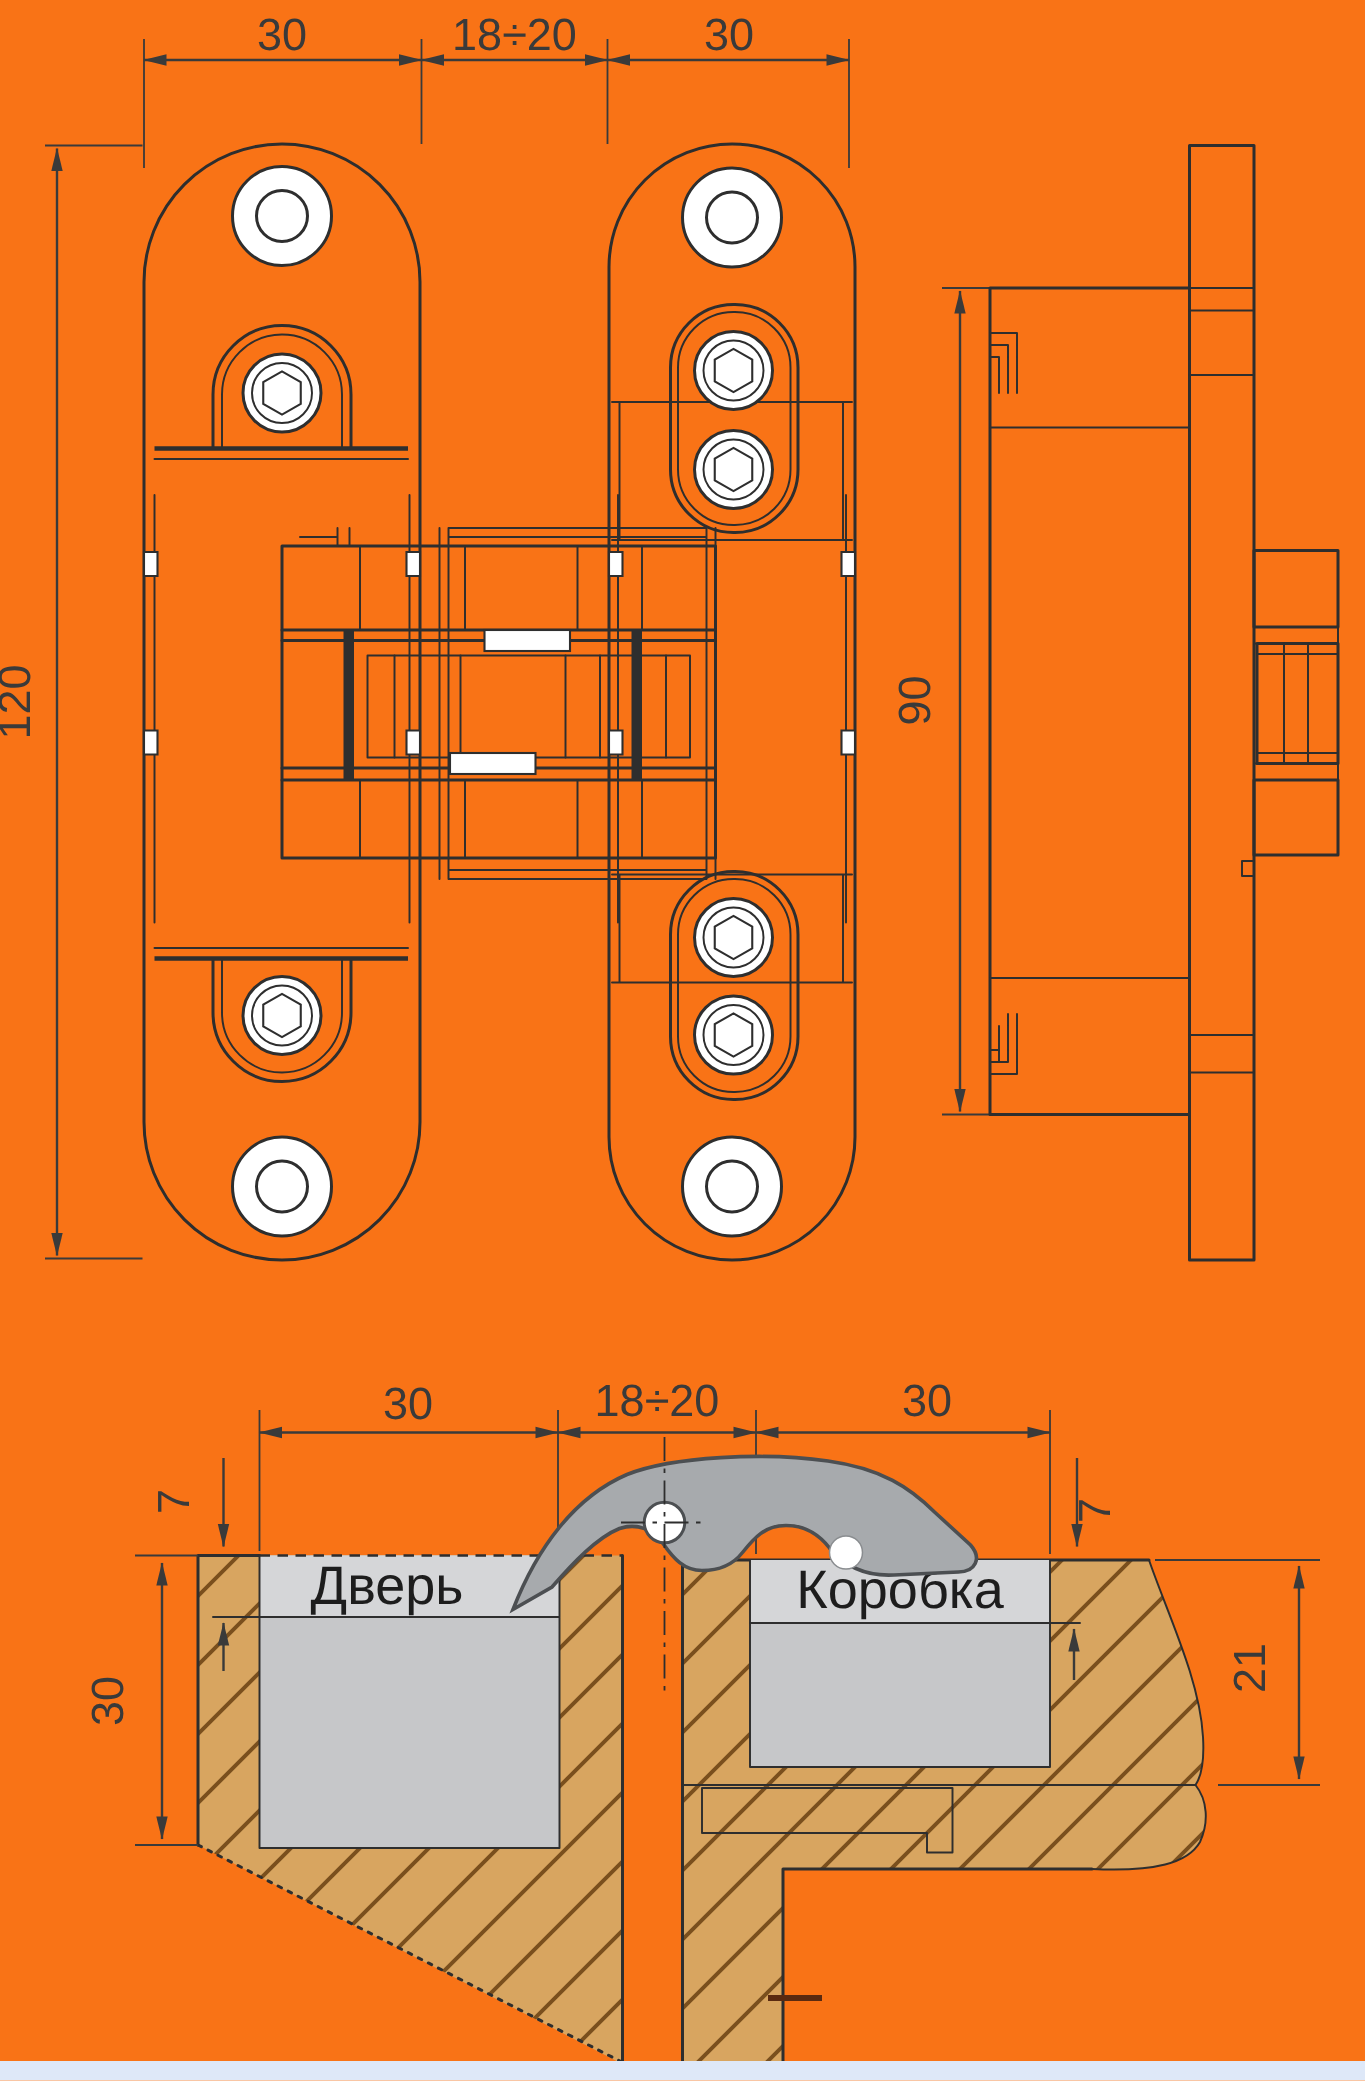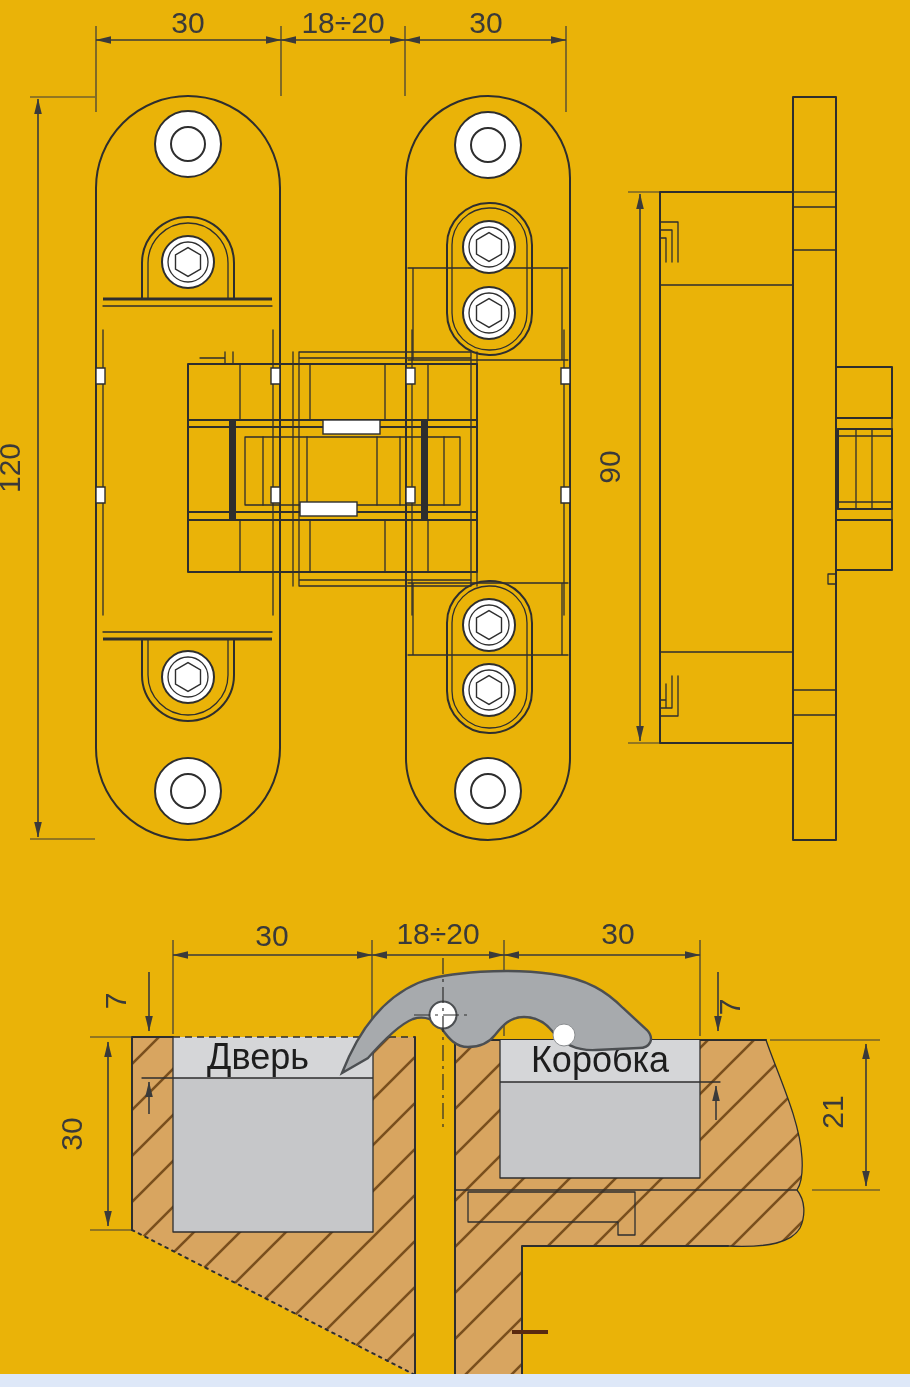--- a/index.html
+++ b/index.html
@@ -1,16 +1,16 @@
 <!DOCTYPE html>
 <html><head>
 <meta charset="utf-8">
 <style>
   html,body{margin:0;padding:0;background:#ffffff;}
-  .stage{width:910px;height:1387px;position:relative;background:#eab308;overflow:hidden;}
+  .stage{width:910px;height:1387px;position:relative;background:#f97316;overflow:hidden;}
   svg{display:block;}
   .ln{fill:none;stroke:#2e2e2e;stroke-width:2;stroke-linejoin:round;stroke-linecap:round;}
   .ln1{fill:none;stroke:#2e2e2e;stroke-width:1.3;stroke-linejoin:round;stroke-linecap:round;}
   .lnb{fill:none;stroke:#2e2e2e;stroke-width:3;}
   .wfill{fill:#ffffff;stroke:#2e2e2e;stroke-width:2;}
   .wfill1{fill:#ffffff;stroke:#2e2e2e;stroke-width:1.4;}
   .dim{fill:none;stroke:#3a3a3a;stroke-width:1.6;}
   .dimthin{fill:none;stroke:#3a3a3a;stroke-width:1.2;}
   .dimtxt{font-family:"Liberation Sans",sans-serif;font-size:30px;fill:#3a3a3a;text-anchor:middle;}
   .lbl{font-family:"Liberation Sans",sans-serif;font-size:36px;fill:#1d1d1d;text-anchor:middle;}

